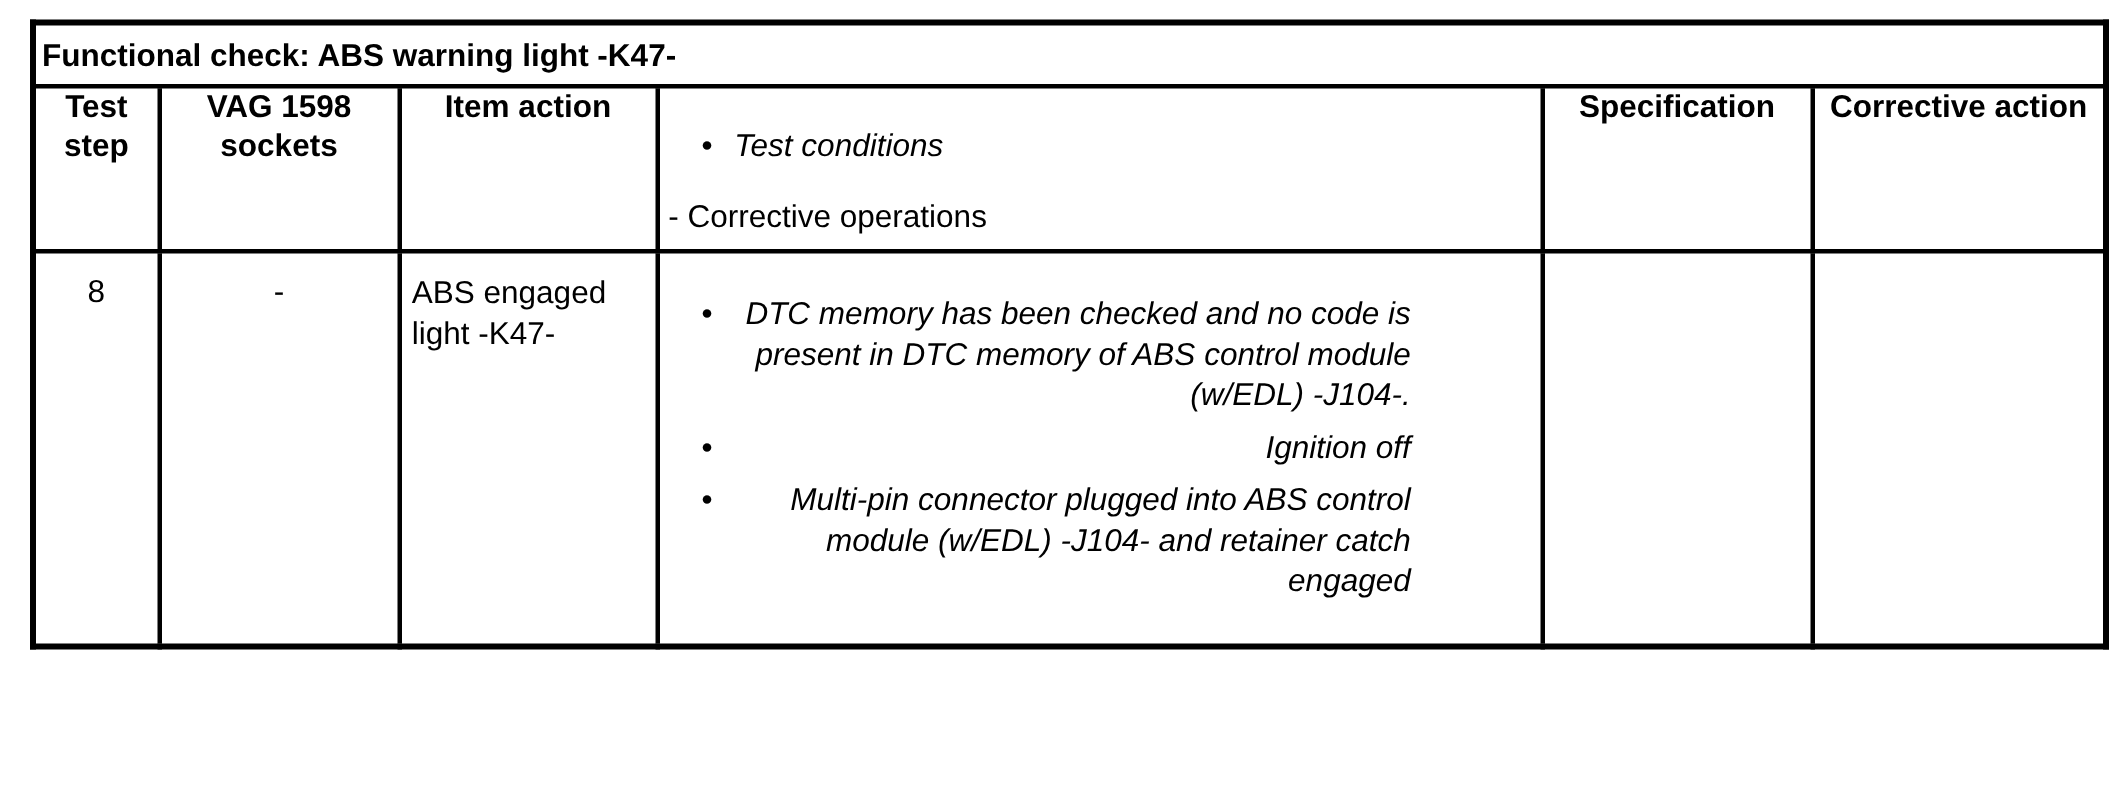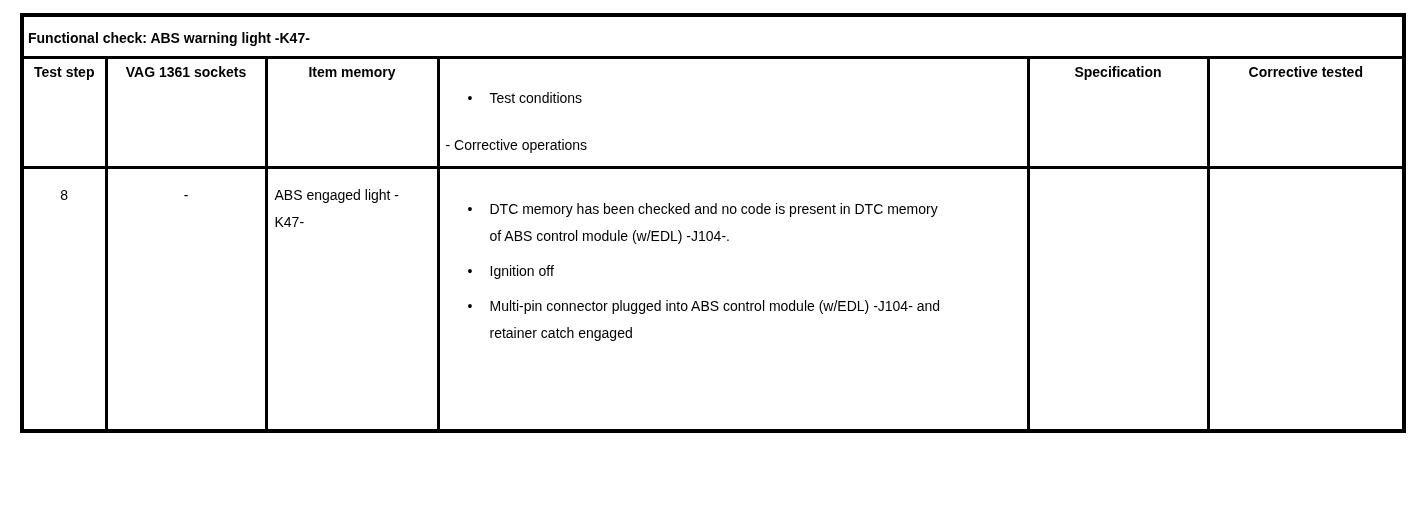--- a/index.html
+++ b/index.html
@@ -11,21 +11,21 @@
   .doc-table{
     position:absolute; left:20px; top:13px;
     width:1382px;
     border-collapse:collapse;
     table-layout:fixed;
     border:4px solid #000;
   }
   td{
     border:3px solid #000;
     vertical-align:top;
-    font-size:14px;
+    font-size:21px;
     line-height:26px;
     overflow:hidden;
   }
   
   tr.title-row  td{ height:42px; }
   tr.header-row td{ height:110px; }
   tr.main-row   td{ height:264px; }
   tr.result-row td{ height:68px; }
 
   .title-cell{
@@ -38,38 +38,39 @@
     line-height:26px;
   }
   .cond-header{
     padding:0 10px 0 6px;
     font-weight:normal;
   }
   .bullet-item{
     position:relative;
     padding-left:44px;
     max-width:495px;
+    font-style:italic;
   }
   .bullet-item::before{
     content:"\2022";
     position:absolute;
     left:22px;
     top:0;
   }
   .cond-header .bullet-item{ margin-top:26px; }
   .dash-line{ margin-top:21px; }
 
   .cell-center{ text-align:center; padding-top:13px; }
   .item-cell{ padding:13px 8px 0 7px; line-height:27px; }
 
   .cond-list{
     list-style:none;
     padding:27px 10px 0 6px;
   }
-  .cond-list li{ line-height:27px; }
+  .cond-list li{ line-height:27px;text-align:right; }
   .cond-list li + li{ margin-top:8px; }
   .cond-list li:last-child{ }
 
   .result-cell{ padding:9px 8px 0 6px; }
 
   
   td.thin-right{ border-right-width:1px; }
   td.thin-left{ border-left-width:1px; }
 </style>
 </head>
@@ -85,28 +86,28 @@
     <col style="width:196px">
   </colgroup>
 
   <tbody>
       <tr class="title-row">
     <td colspan="6" class="title-cell">Functional check: ABS warning light -K47-</td>
   </tr>
 
   <tr class="header-row">
     <td class="th">Test step</td>
-    <td class="th">VAG 1361 sockets</td>
-    <td class="th">Item memory</td>
+    <td class="th">VAG 1598 sockets</td>
+    <td class="th">Item action</td>
     <td class="cond-header">
       <div class="bullet-item">Test conditions</div>
       <div class="dash-line">- Corrective operations</div>
     </td>
     <td class="th">Specification</td>
-    <td class="th">Corrective tested</td>
+    <td class="th">Corrective action</td>
   </tr>
 
   <tr class="main-row">
     <td class="cell-center">8</td>
     <td class="cell-center">-</td>
     <td class="item-cell">ABS engaged light -K47-</td>
     <td>
       <ul class="cond-list">
         <li class="bullet-item">DTC memory has been checked and no code is present in DTC memory of ABS control module (w/EDL) -J104-.</li>
         <li class="bullet-item">Ignition off</li>

